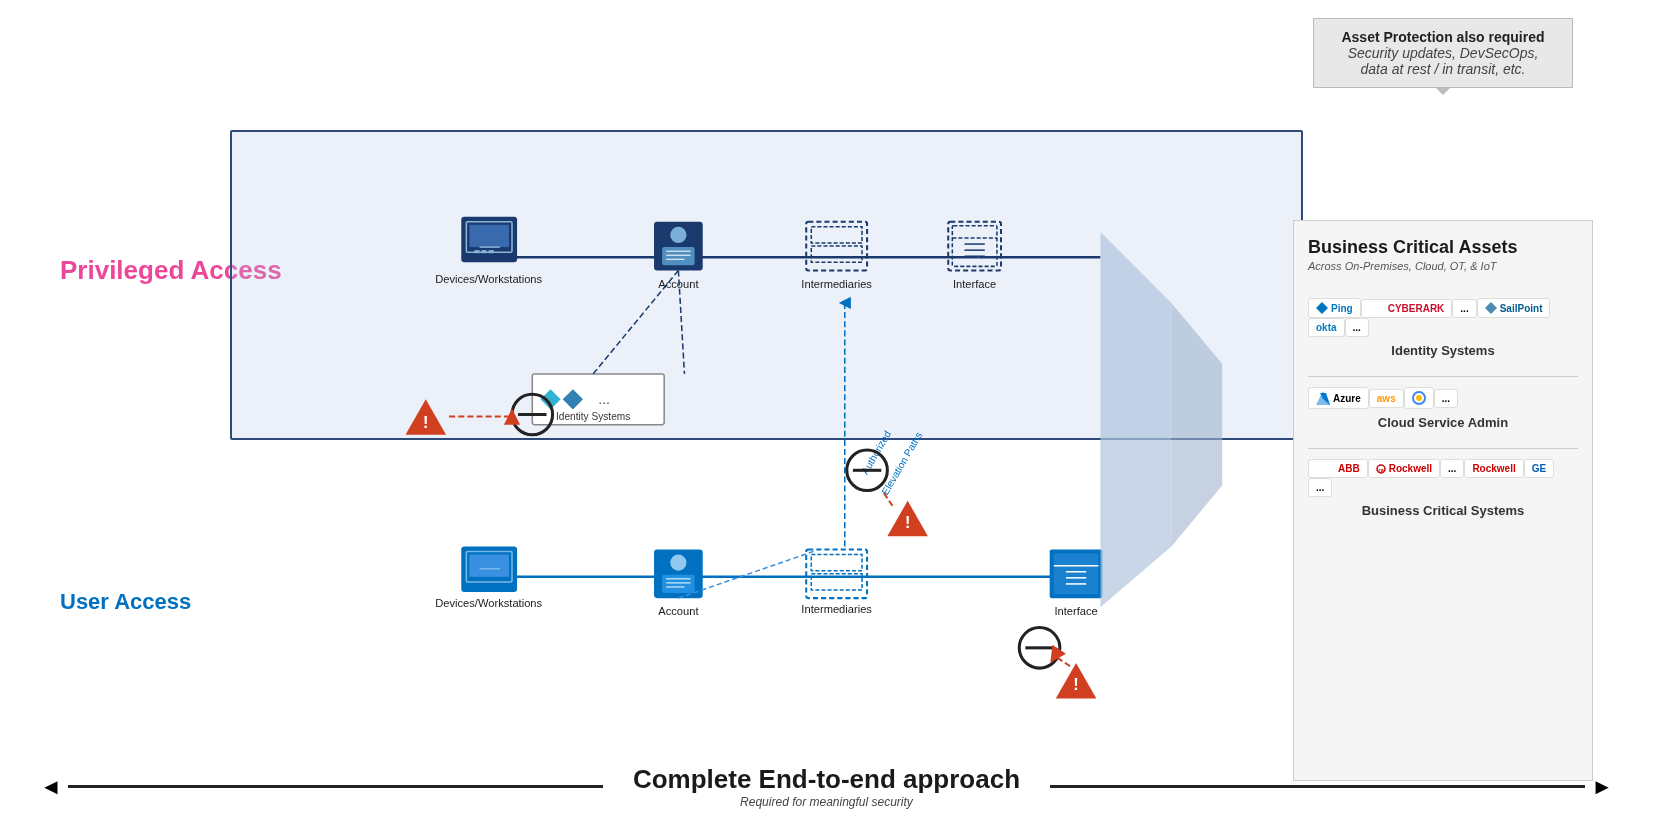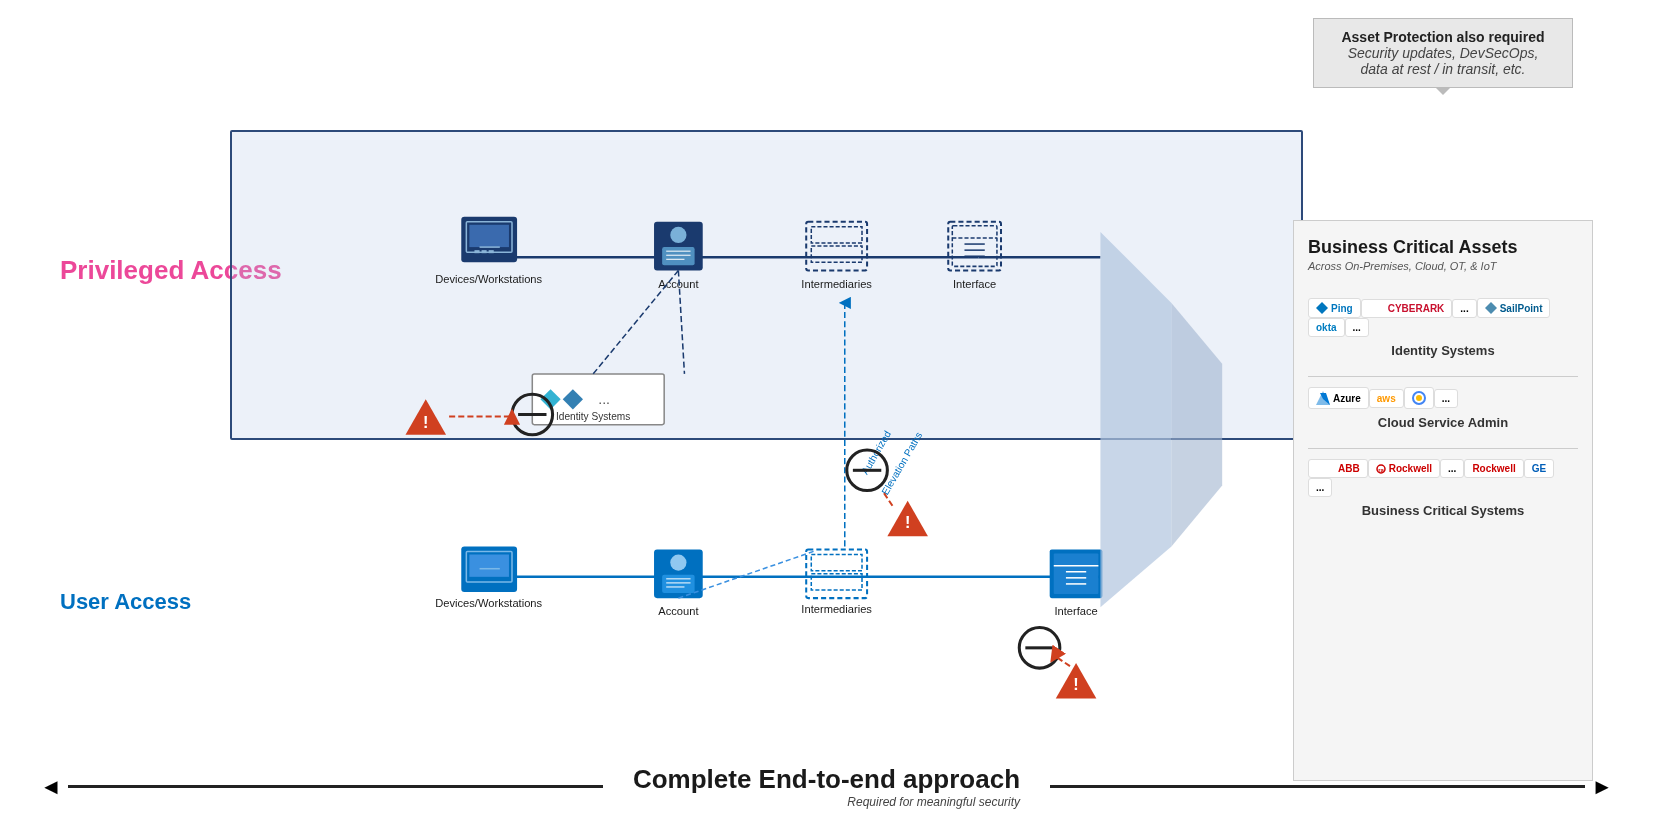--- a/index.html
+++ b/index.html
@@ -390,21 +390,21 @@
   </div>
 
 </div>
 
 <div class="bottom-section">
   <div style="display:flex; align-items:center; justify-content:center; margin: 0 40px;">
     <div style="display:flex; align-items:center; flex:1;">
       <span style="font-size:22px; font-weight:900; margin-right:6px;">◄</span>
       <div style="height:3px; background:#222; flex:1;"></div>
     </div>
-    <div style="padding: 0 30px; text-align:right;">
+    <div style="padding: 0 30px; text-align:center;">
       <div class="bottom-main">Complete End-to-end approach</div>
       <div class="bottom-sub">Required for meaningful security</div>
     </div>
     <div style="display:flex; align-items:center; flex:1;">
       <div style="height:3px; background:#222; flex:1;"></div>
       <span style="font-size:22px; font-weight:900; margin-left:6px;">►</span>
     </div>
   </div>
 </div>
 

